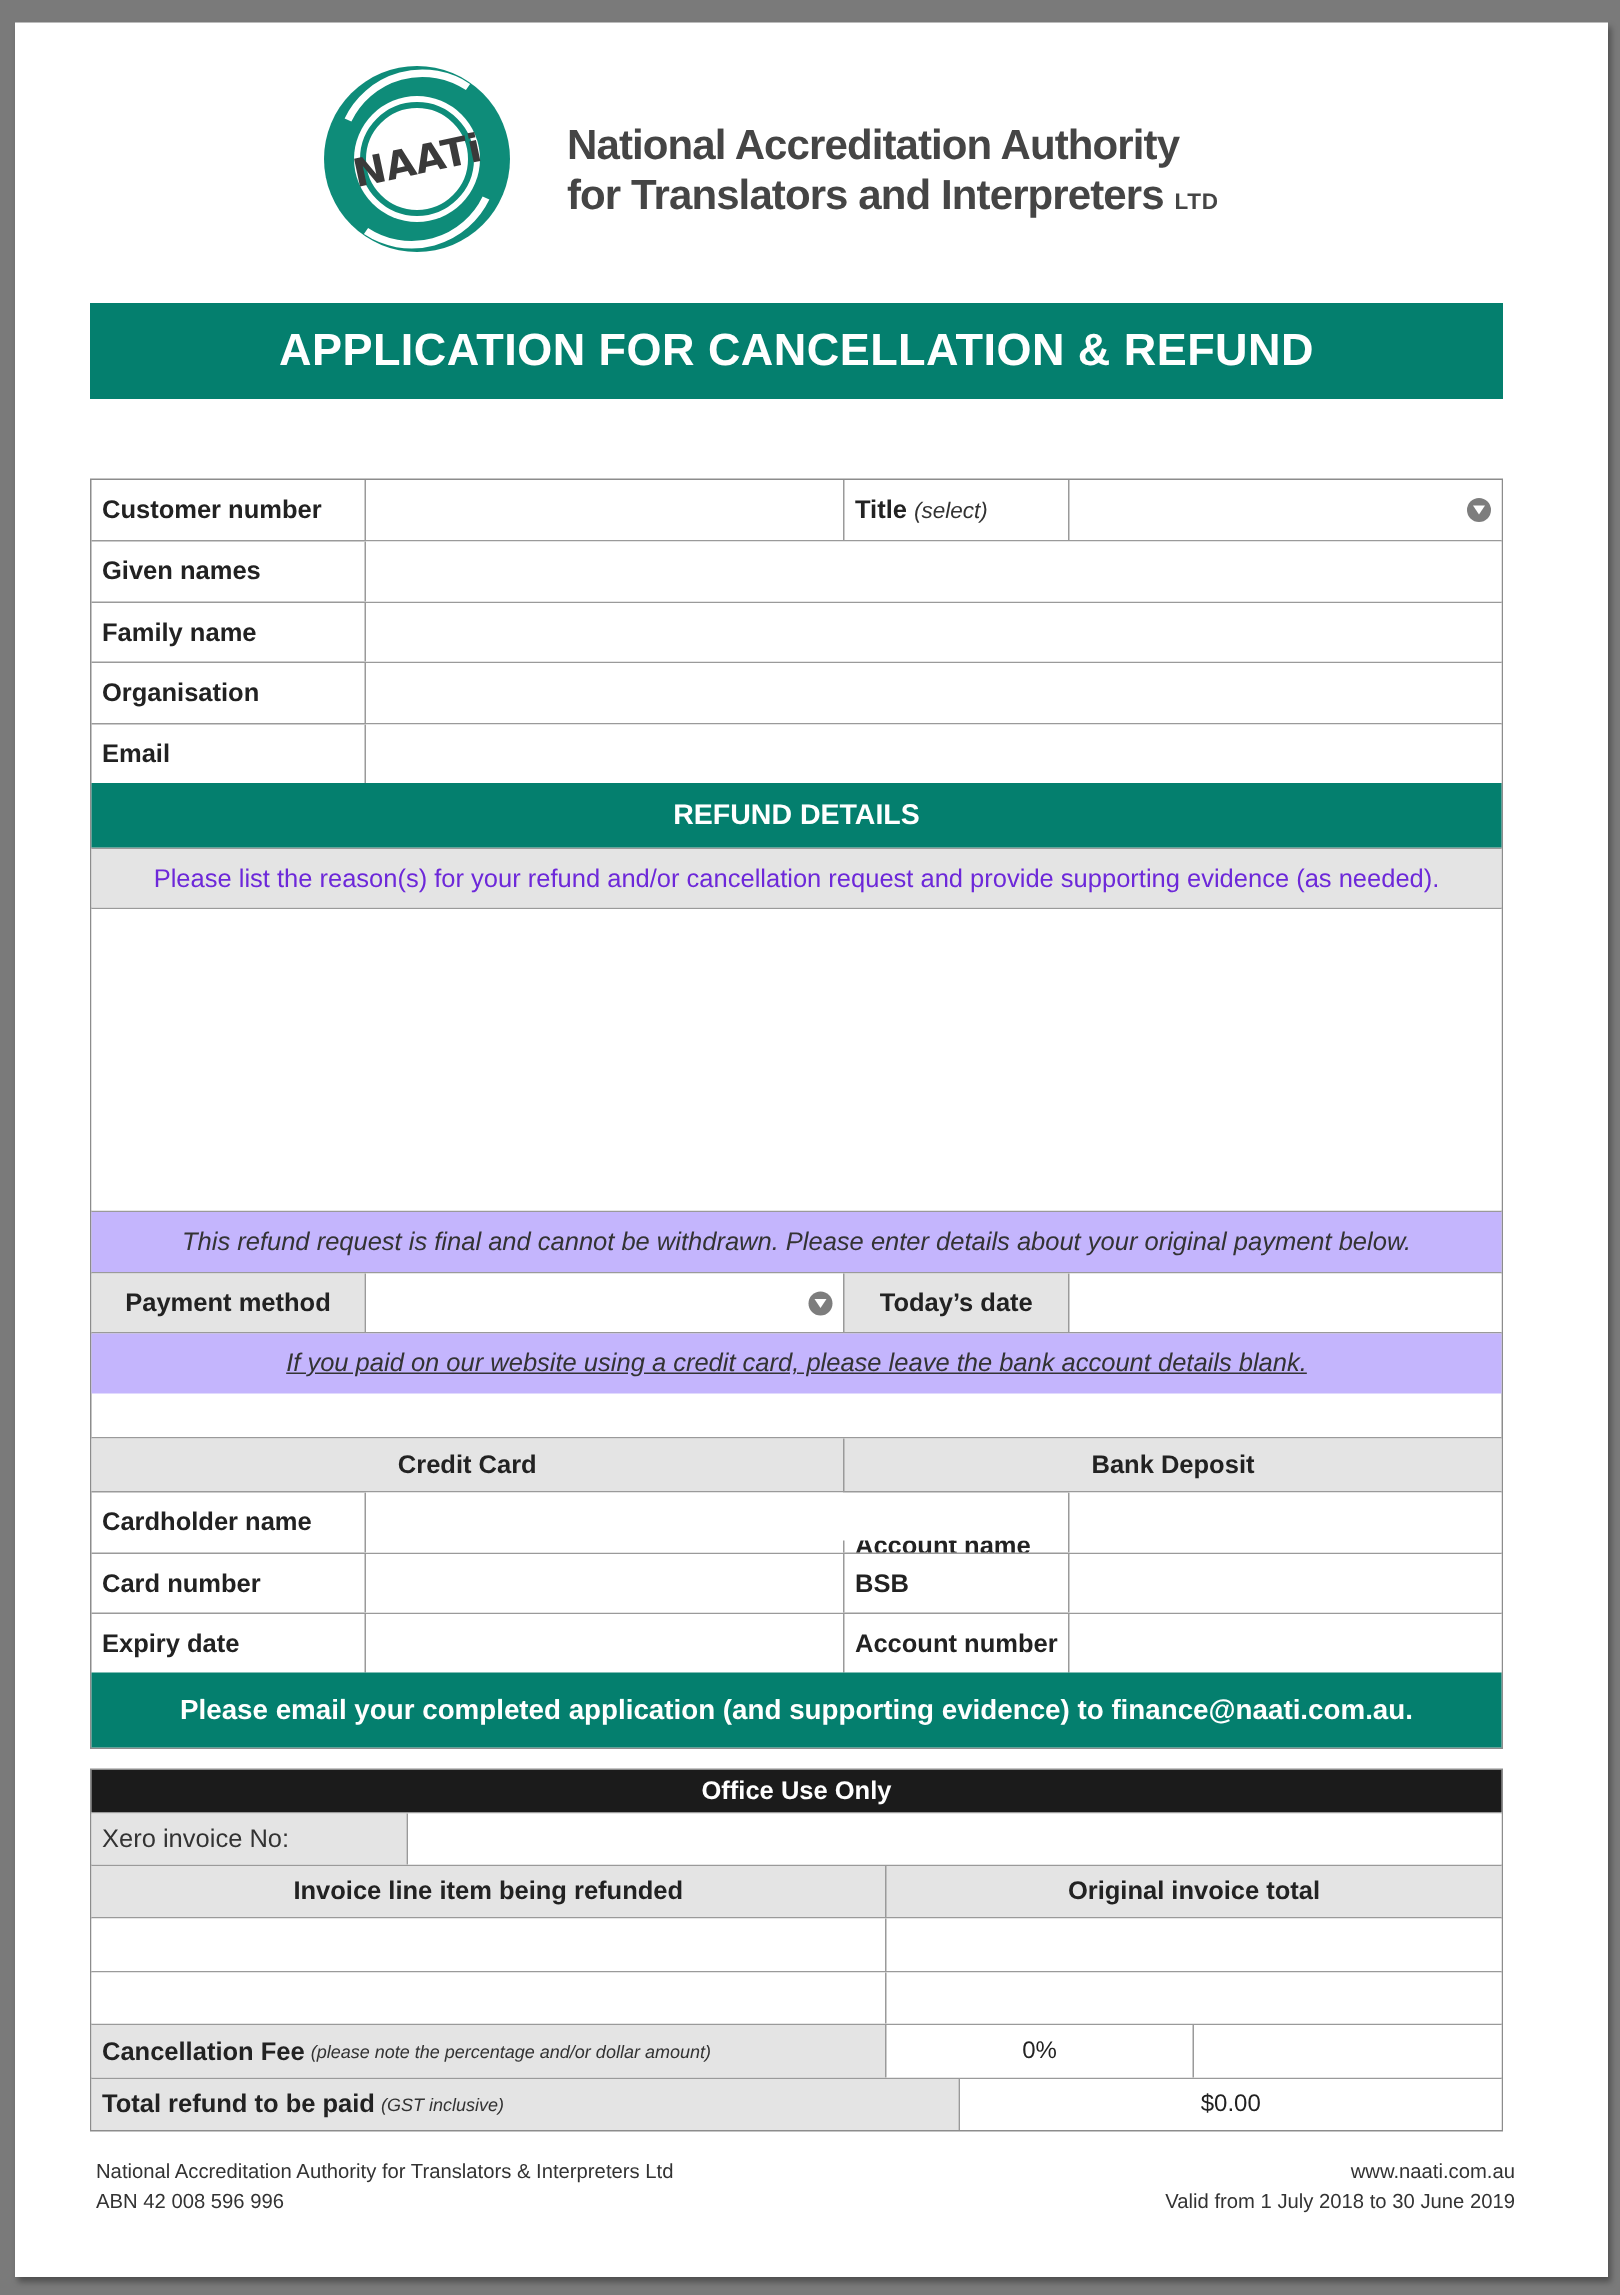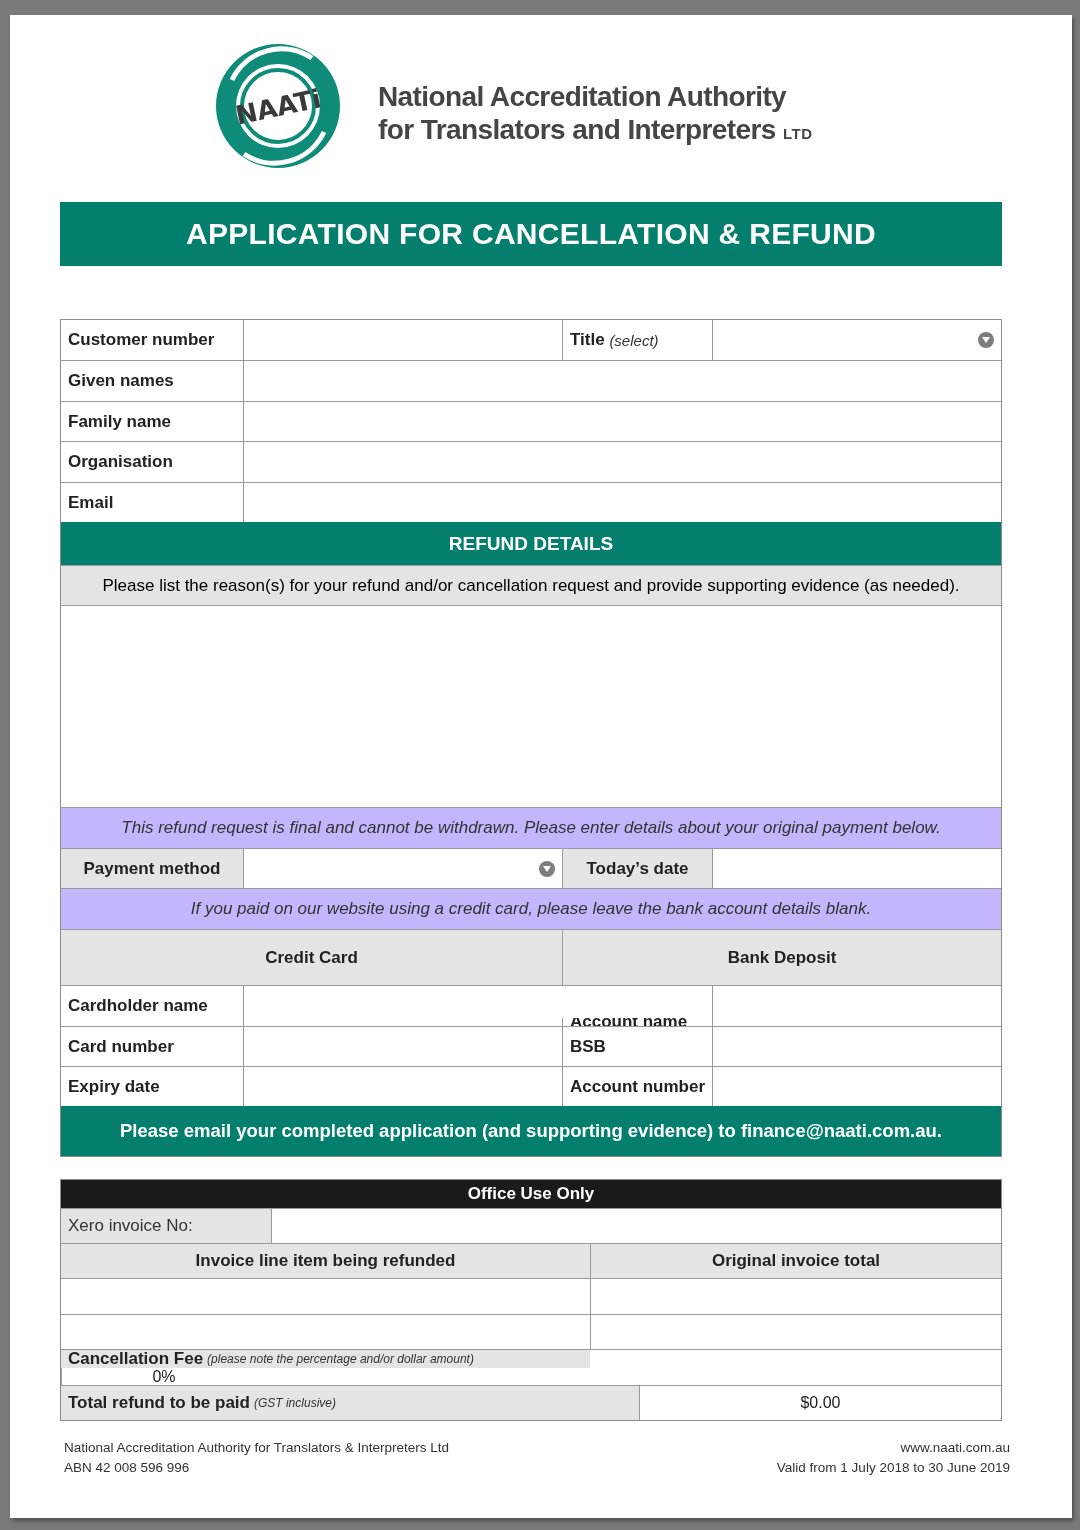--- a/index.html
+++ b/index.html
@@ -88,41 +88,41 @@
     <div class="cell field" style="flex:1;"></div>
   </div>
   <div class="row" style="height:40px;">
     <div class="cell lbl" style="width:182px;">Email</div>
     <div class="cell field" style="flex:1;"></div>
   </div>
   <div class="row" style="height:43px; border-top:none;">
     <div class="cell teal-bar" style="flex:1; font-size:19px;">REFUND DETAILS</div>
   </div>
   <div class="row" style="height:40px;">
-    <div class="cell grey center" style="flex:1; font-size:17px; color:#000000;">Please list the reason(s) for your refund and/or cancellation request and provide supporting evidence (as needed).</div>
+    <div class="cell grey center" style="flex:1; font-size:17px; color:#6d28d9;">Please list the reason(s) for your refund and/or cancellation request and provide supporting evidence (as needed).</div>
   </div>
   <div class="row" style="height:202px;">
     <div class="cell field" style="flex:1; align-items:flex-start;"></div>
   </div>
   <div class="row" style="height:41px;">
     <div class="cell mint center note" style="flex:1;">This refund request is final and cannot be withdrawn. Please enter details about your original payment below.</div>
   </div>
   <div class="row" style="height:40px;">
     <div class="cell grey center lbl" style="width:182px; padding-left:0;">Payment method</div>
     <div class="cell field" style="width:319px;">
       <span></span>
       <span class="dd-icon"></span>
     </div>
     <div class="cell grey center lbl" style="width:150px; padding-left:0;">Today’s date</div>
     <div class="cell field" style="flex:1;"></div>
   </div>
   <div class="row" style="height:41px;">
-    <div class="cell mint center note" style="flex:1;">If you paid on our website using a credit card, please leave the bank account details blank.</div>
+    <div class="cell mint center note" style="flex:1;text-decoration:underline;">If you paid on our website using a credit card, please leave the bank account details blank.</div>
   </div>
-  <div class="row" style="height:56px;">
+  <div class="row" style="height:36px;margin-top:29px;">
     <div class="cell grey center lbl" style="width:501px; padding-left:0;">Credit Card</div>
     <div class="cell grey center lbl" style="flex:1; padding-left:0;">Bank Deposit</div>
   </div>
   <div class="row" style="height:41px;">
     <div class="cell lbl" style="width:182px;">Cardholder name</div>
     <div class="cell field" style="width:319px;"></div>
     <div class="cell lbl" style="width:150px;margin-top:32px;">Account name</div>
     <div class="cell field" style="flex:1;"></div>
   </div>
   <div class="row" style="height:40px;">
@@ -155,21 +155,21 @@
     <div class="cell grey center lbl" style="flex:1; padding-left:0;">Original invoice total</div>
   </div>
   <div class="row" style="height:36px;">
     <div class="cell field" style="width:529px;"></div>
     <div class="cell field" style="flex:1;"></div>
   </div>
   <div class="row" style="height:35px;">
     <div class="cell field" style="width:529px;"></div>
     <div class="cell field" style="flex:1;"></div>
   </div>
-  <div class="row" style="height:36px;flex-direction:column;">
+  <div class="row" style="height:36px;">
     <div class="cell grey lbl" style="width:529px;">
       <span>Cancellation Fee</span>
         <span class="small-i">(please note the percentage and/or dollar amount)</span>
     </div>
     <div class="cell field center" style="width:205px; font-size:16px;">0%</div>
     <div class="cell field" style="flex:1;"></div>
   </div>
   <div class="row" style="height:35px;">
     <div class="cell grey lbl" style="width:578px;">
       <span>Total refund to be paid</span>

